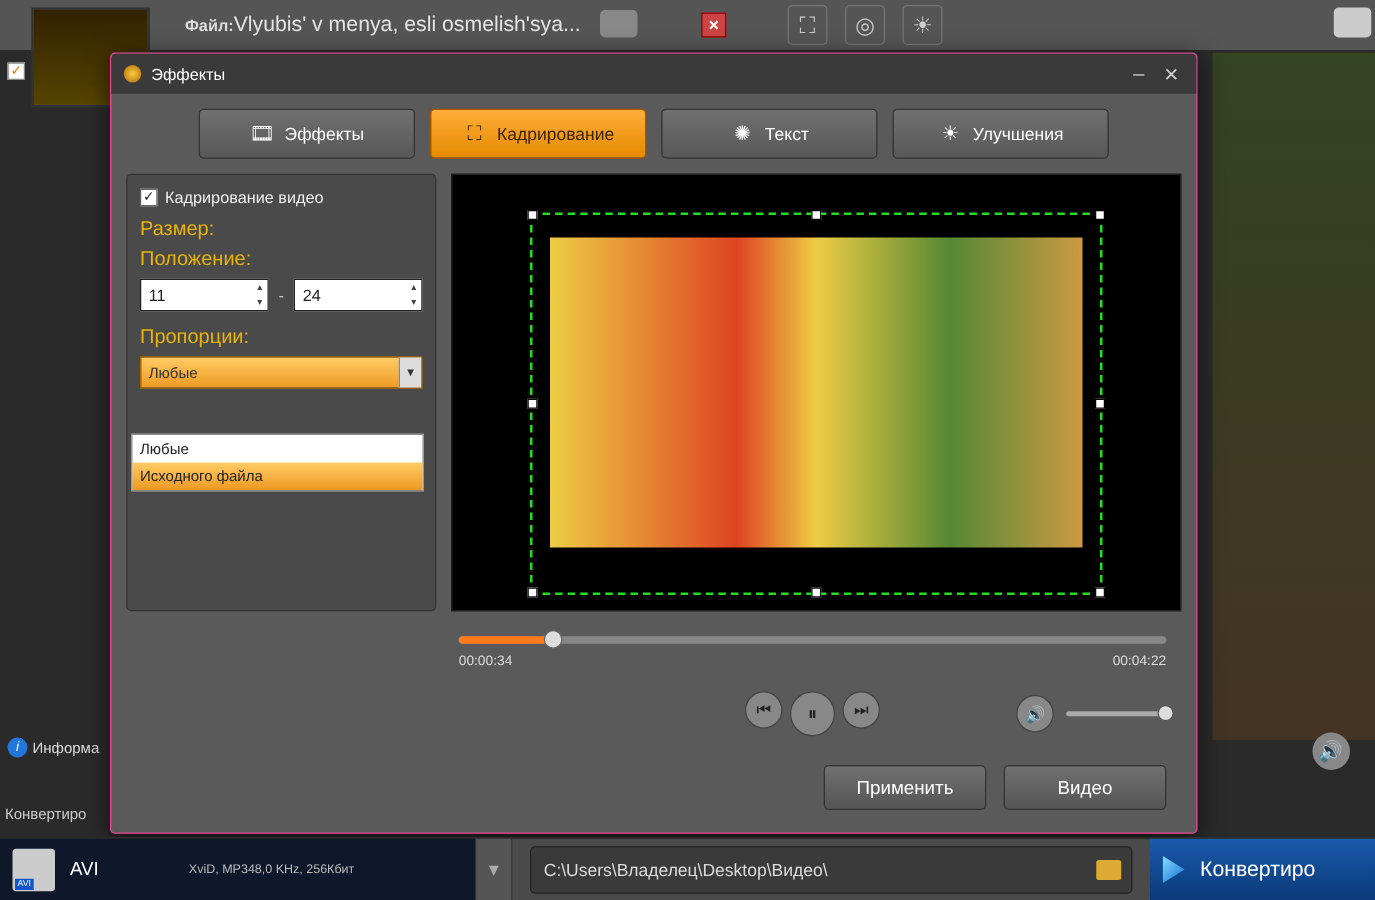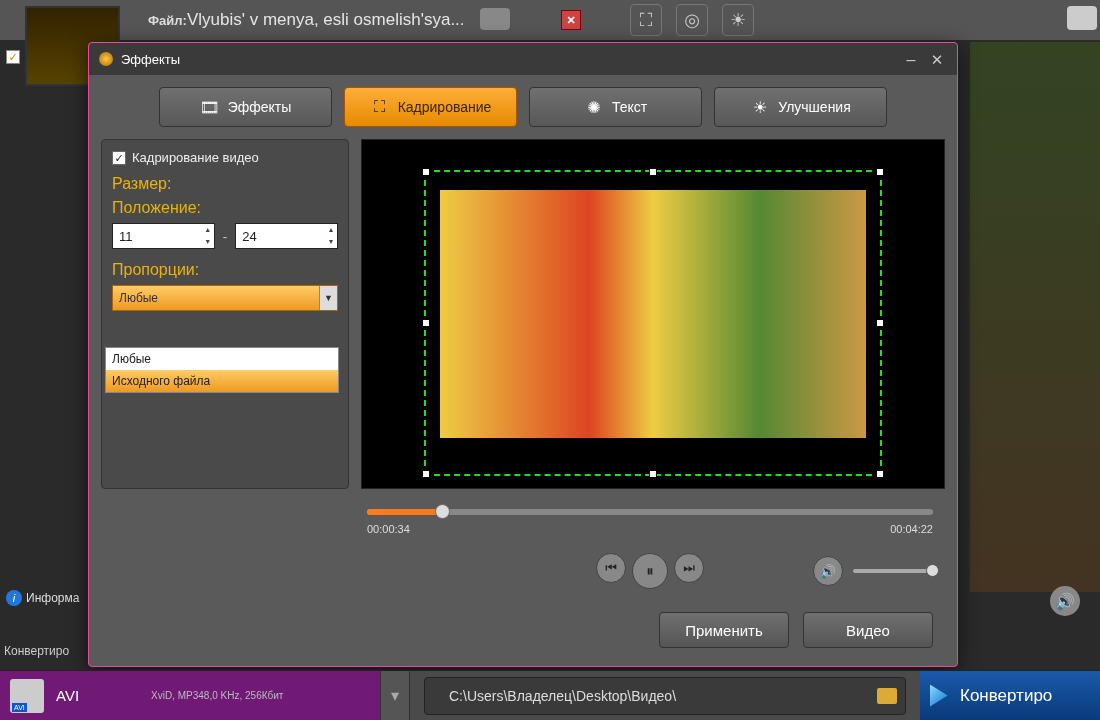--- a/index.html
+++ b/index.html
@@ -77,27 +77,27 @@
 .mbtn { width: 130px; height: 36px; background: linear-gradient(#707070,#555); border: 1px solid #333; border-radius: 4px; color: #fff; font-size: 15px; display: flex; align-items: center; justify-content: center; }
 
 
 .bg-right { position: absolute; right: 0; top: 42px; width: 130px; height: 550px; background: linear-gradient(#334422,#443322); }
 .bg-vol { position: absolute; right: 20px; top: 586px; width: 30px; height: 30px; background: #888; border-radius: 50%; display:flex; align-items:center; justify-content:center; color:#222; }
 .info-btn { position: absolute; left: 6px; top: 590px; display: flex; align-items: center; gap: 4px; color: #ddd; font-size: 12px; }
 .info-btn .i { width: 16px; height: 16px; background: #2277dd; border-radius: 50%; color: #fff; font-size: 11px; text-align: center; line-height: 16px; font-style: italic; }
 .convert-label { position: absolute; left: 0; top: 644px; color: #ccc; font-size: 12px; padding-left:4px; }
 
 .bottom { position: absolute; left: 0; bottom: 0; right: 0; height: 50px; background: #4a4a4a; border-top: 1px solid #222; display: flex; align-items: center; }
-.fmt { width: 380px; height: 100%; display: flex; align-items: center; padding: 0 10px; gap: 12px; background: #701a75; }
+.fmt { width: 380px; height: 100%; display: flex; align-items: center; padding: 0 10px; gap: 12px; background: #0f172a; }
 .fmt-icon { width: 34px; height: 34px; background: #ccc; border-radius: 3px; position: relative; }
 .fmt-icon::after { content: 'AVI'; font-size:7px; position:absolute; bottom:1px; left:2px; background:#1155cc; color:#fff; padding:1px 2px; }
 .fmt-name { color: #fff; font-size: 15px; }
 .fmt-det { display: flex; flex-direction: row; font-size: 10px; color: #bbb; margin-left: 60px; }
 .fmt-dd { width: 30px; height: 100%; background: #555; display: flex; align-items: center; justify-content: center; color: #aaa; border-left:1px solid #333;border-right:1px solid #333;}
-.path { flex: 1; height: 38px; margin: 0 14px; background: #3a3a3a; border: 1px solid #222; border-radius: 4px; display: flex; align-items: center; padding: 0 24px; color: #ddd; font-size: 14px; position: relative; }
+.path { flex: 1; height: 38px; margin: 0 14px; background: #3a3a3a; border: 1px solid #222; border-radius: 4px; display: flex; align-items: center; padding: 0 10px; color: #ddd; font-size: 14px; position: relative; }
 .path-folder { position: absolute; right: 8px; width: 20px; height: 16px; background: #ddaa33; border-radius: 2px; }
 .conv-btn { width: 180px; height: 100%; background: linear-gradient(#1a5aaa,#0a3a7a); display: flex; align-items: center; color: #fff; font-size: 17px; padding-left: 40px; position: relative; }
 .conv-btn::before { content: ''; position: absolute; left: 10px; width: 22px; height: 22px; background: linear-gradient(135deg,#88ddff,#0066cc); clip-path: polygon(0 0,80% 50%,0 100%); }
 </style>
 </head>
 <body>
 
 <div class="top-area">
   <span class="top-file-label">Файл:</span>
   <span class="top-file-name">Vlyubis' v menya, esli osmelish'sya...</span>

